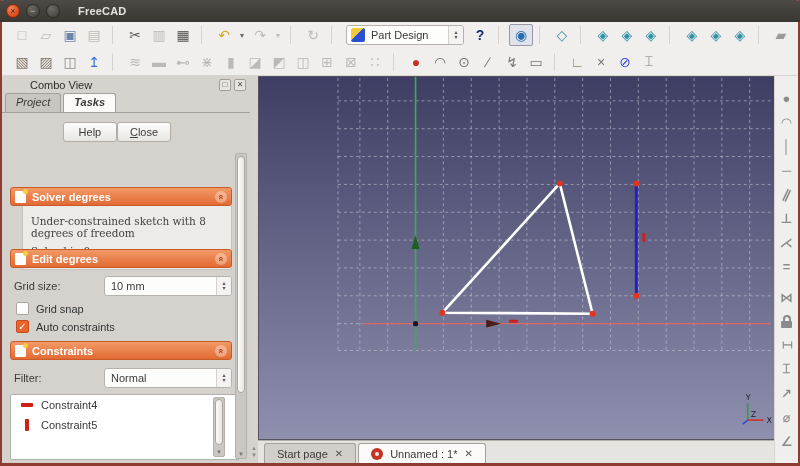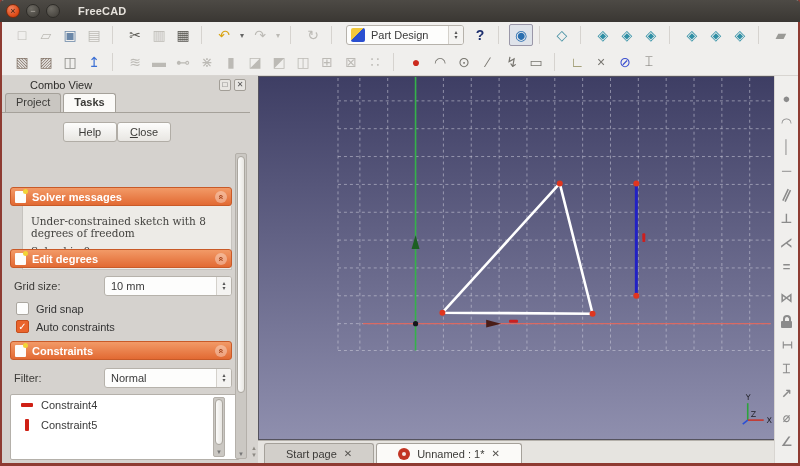--- a/index.html
+++ b/index.html
@@ -44,21 +44,21 @@
 
   
   #main { position:absolute; top:76px; left:0; right:0; bottom:0; }
 
   
   #combo-view { position:absolute; left:0; top:0; width:248px; bottom:0; background:#d6d3cf; }
   .dock-title { height:17px; display:flex; align-items:center; padding:0 4px; color:#2e2d2b;margin-left:24px; }
   .dock-title .t { flex:1; }
   .dock-btn { width:12px; height:12px; border:1px solid #a29e97; background:#e8e6e2; border-radius:2px;
     font-size:8px; line-height:10px; text-align:center; color:#555; margin-left:3px; }
-  .cv-tabs { display:flex; padding-left:3px; height:19px; }
+  .cv-tabs { display:flex; padding-left:3px; height:19px;font-style:italic; }
   .cv-tab { padding:2px 10px 0; border:1px solid #a5a19a; border-bottom:none;
     border-radius:3px 3px 0 0; background:#c9c6c1; margin-right:2px; color:#3c3b38; }
   .cv-tab.active { background:#fbfaf8; font-weight:bold; }
   .cv-content { position:absolute; top:36px; left:0; right:0; bottom:0; background:#d5d2ce;
     border-top:1px solid #a5a19a; }
 
   .scrollbar { position:absolute; width:12px; background:#cbc8c3; border:1px solid #b4b0aa; border-radius:2px; }
   .sb-thumb { position:absolute; left:1px; right:1px; background:linear-gradient(90deg,#fbfbfa,#e8e6e2);
     border:1px solid #aaa69f; border-radius:4px; }
   .sb-arrow { position:absolute; left:0; right:0; bottom:1px; text-align:center; font-size:6px; color:#777; }
@@ -114,21 +114,21 @@
   #splitter .mini-arrows { position:absolute; bottom:4px; left:1px; font-size:6px; color:#8d8a84; line-height:7px; }
 
   
   #viewport { position:absolute; left:256px; top:0; width:517px; height:364px;
     background:linear-gradient(#3e3e64,#8f8fae); border:1px solid #55535f; }
   #viewport svg { display:block; width:100%; height:100%; }
 
   
   #tabbar { position:absolute; left:256px; top:364px; width:517px; bottom:0; background:#e6e4e0;
     border-top:1px solid #b4b0aa; display:flex; align-items:flex-end; padding-left:6px; }
-  .mdi-tab { height:20px; display:flex; align-items:center; gap:7px; padding:0 21px;
+  .mdi-tab { height:20px; display:flex; align-items:center; gap:7px; padding:0 12px;
     border:1px solid #a5a19a; border-bottom:none; border-radius:3px 3px 0 0;
     background:#d2cfca; color:#3c3b38; margin-right:2px; }
   .mdi-tab.active { background:#fbfaf8; }
   .mdi-close { font-size:10px; font-weight:bold; color:#55534f; }
   .fc-doc-icon { width:12px; height:12px; border-radius:50%; background:#c23524; position:relative; }
   .fc-doc-icon::after { content:""; position:absolute; top:4px; left:4px; width:4px; height:4px;
     border-radius:50%; background:#f4e9e7; }
 
   
   #right-toolbar { position:absolute; right:0; top:0; width:24px; bottom:0; background:#f0efed;
@@ -249,21 +249,21 @@
               <span>Help</span>
             </span>
           <span class="btn">
               <span class="first-underline">Close</span>
             </span>
         </div>
 
         <div class="section" id="sec-solver">
           <div class="sec-head">
             <span class="page-icon"></span>
-            <span>Solver messages</span>
+            <span>Solver degrees</span>
             <span class="collapse-btn">«</span>
           </div>
           <div class="sec-box">
             <div>Under-constrained sketch with 8 degrees of freedom</div>
             <div>Solved in 0 sec</div>
           </div>
         </div>
 
         <div class="section" id="sec-edit">
           <div class="sec-head">

